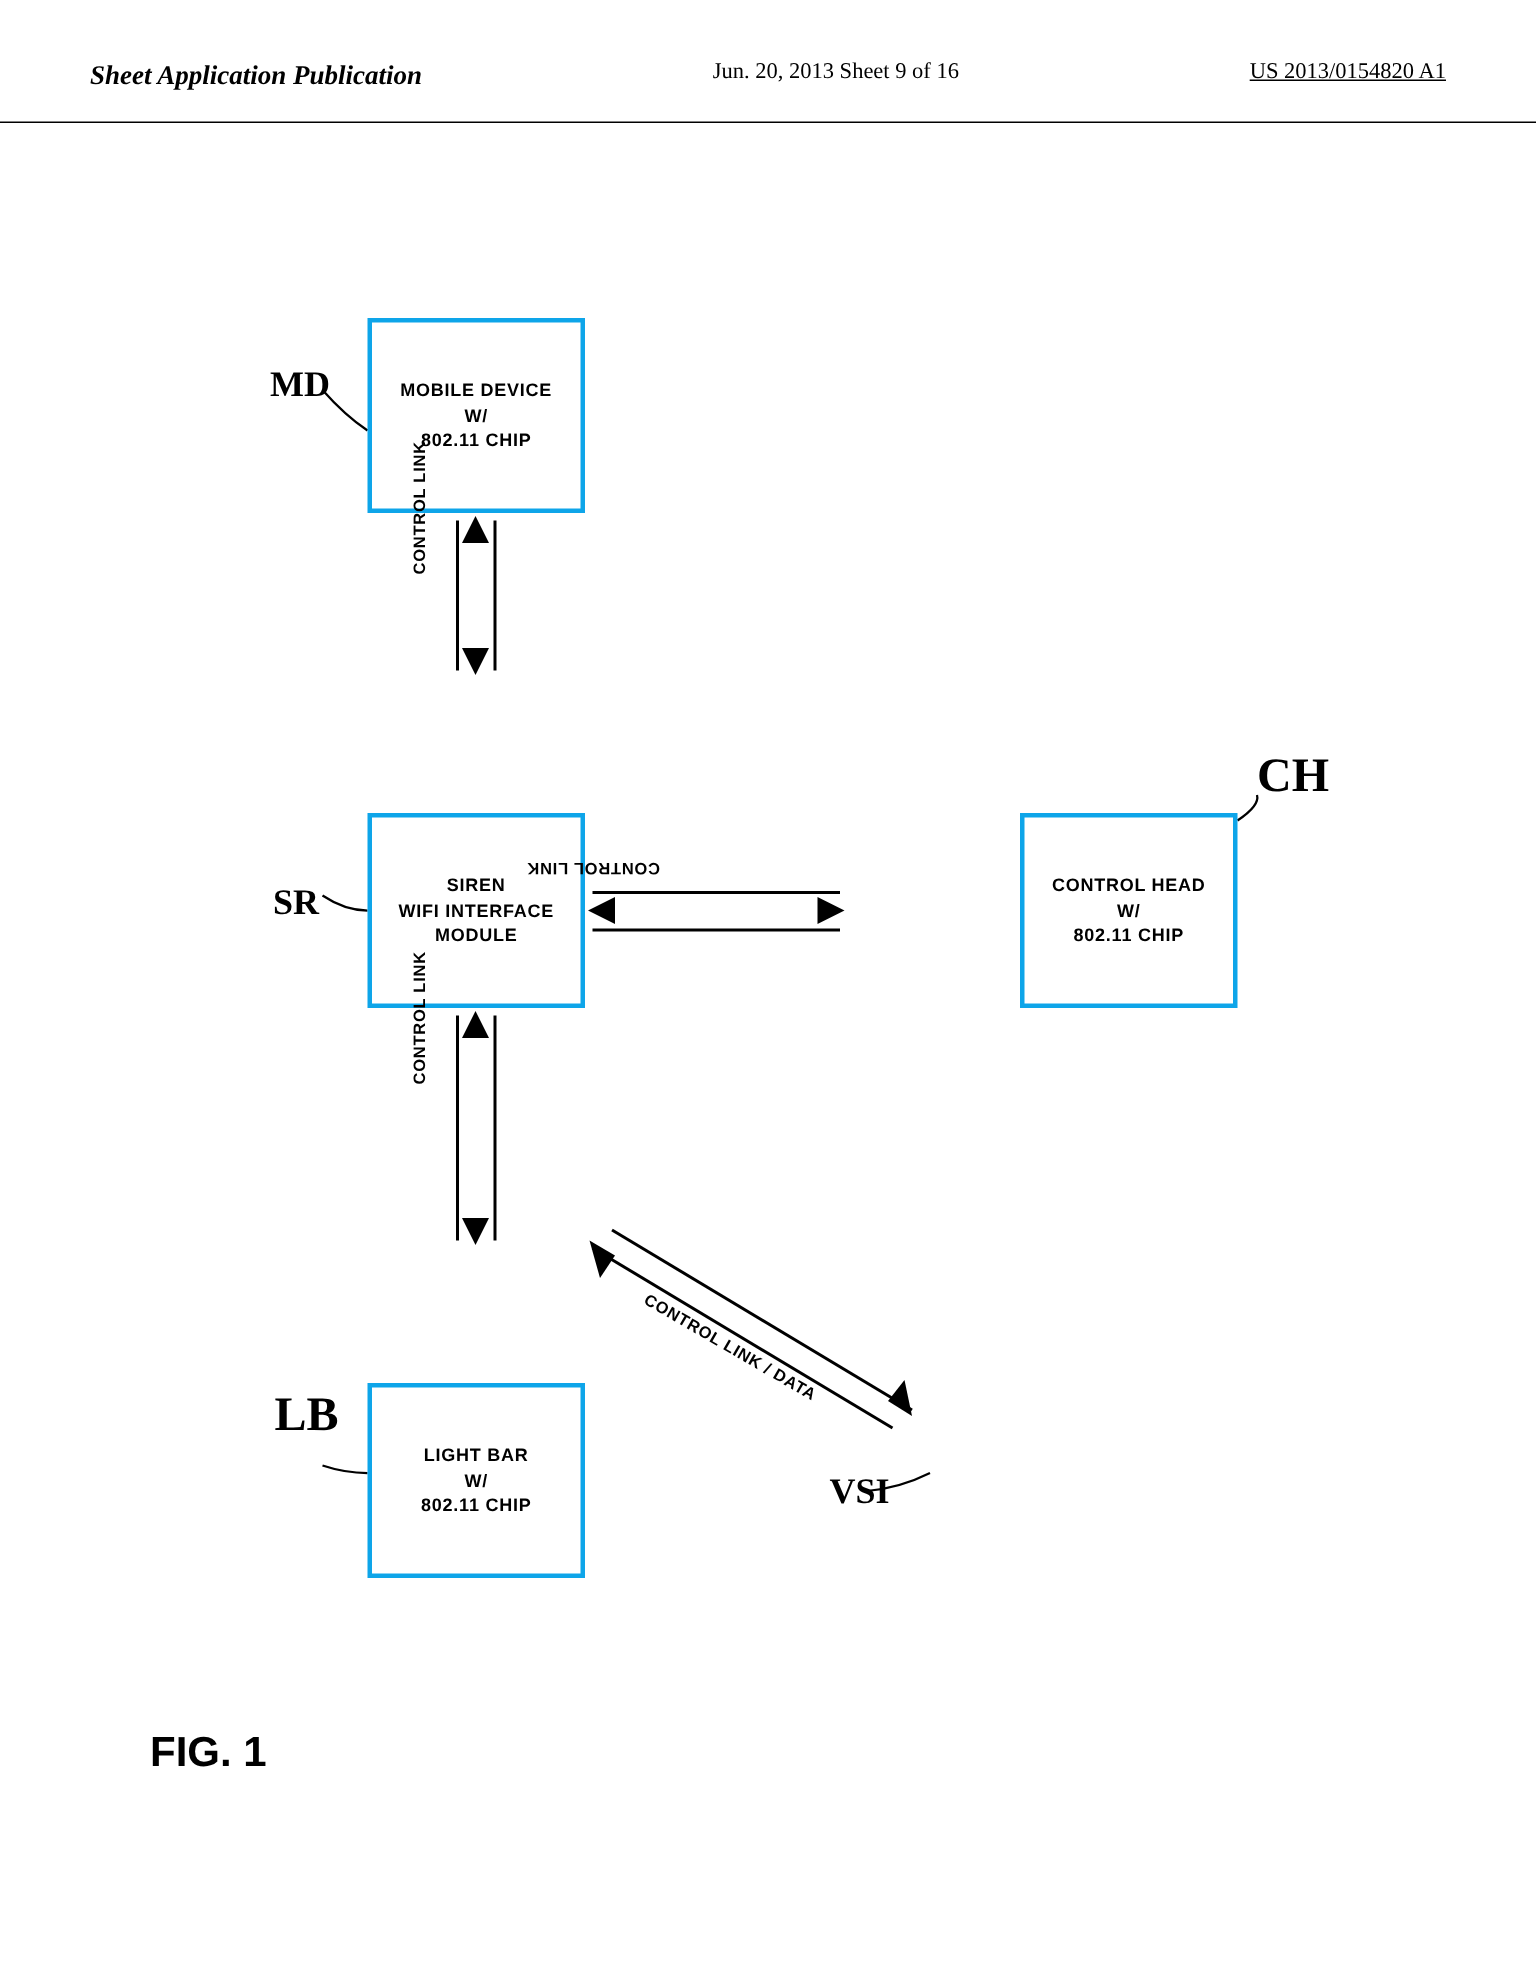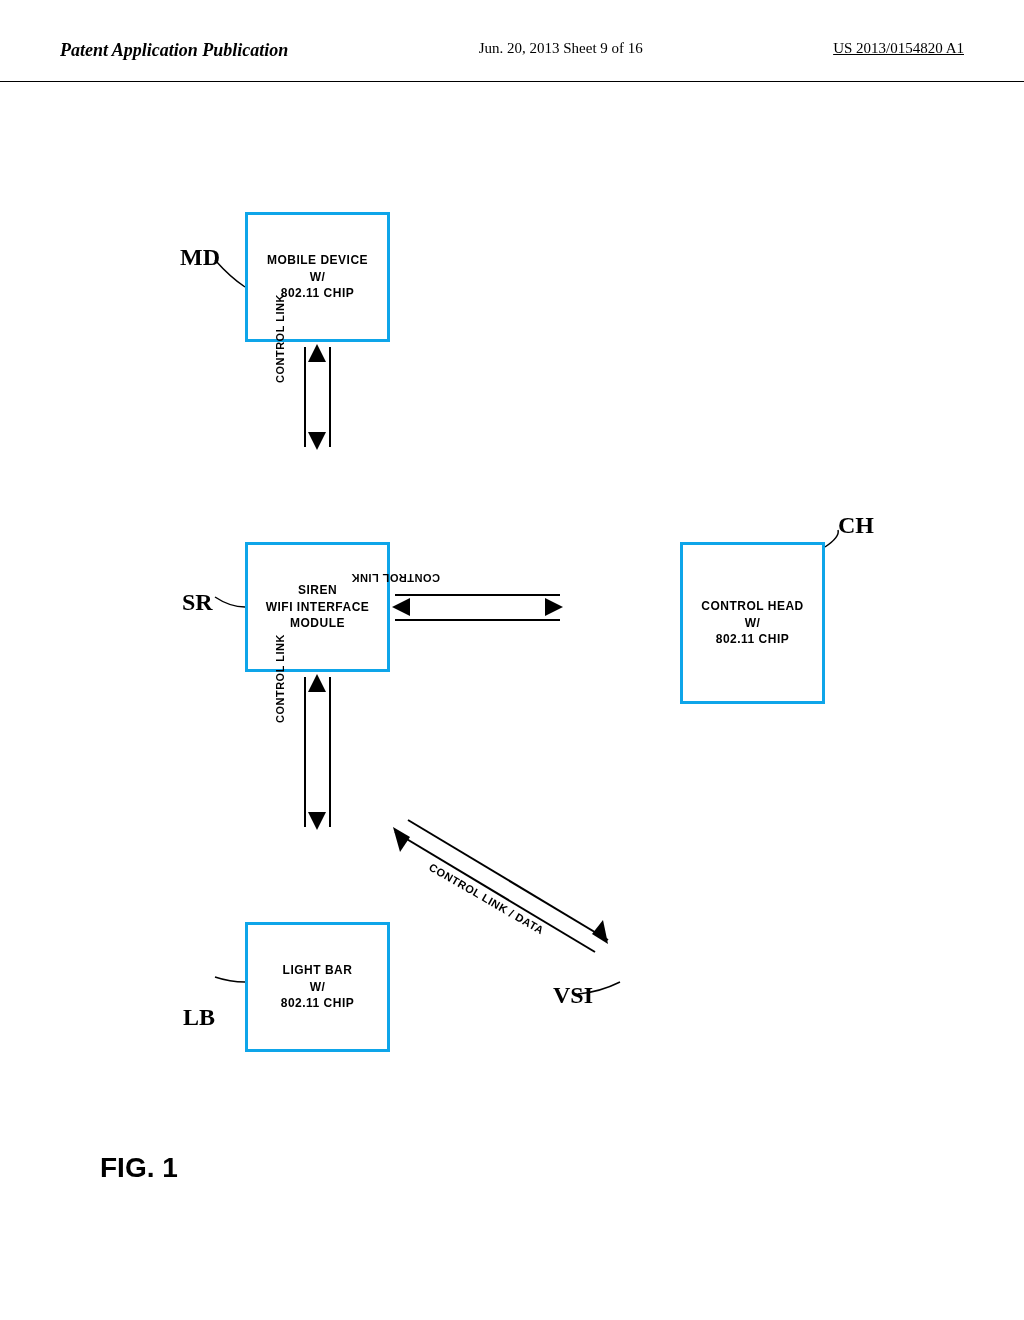--- a/index.html
+++ b/index.html
@@ -81,21 +81,21 @@
       left: 0;
       width: 100%;
       height: 100%;
       pointer-events: none;
     }
   </style>
 </head>
 <body>
 
 <div class="header">
-  <div class="header-left">Patent Application Publication</div>
+  <div class="header-left">Sheet Application Publication</div>
   <div class="header-center">Jun. 20, 2013  Sheet 9 of 16</div>
   <div class="header-right">US 2013/0154820 A1</div>
 </div>
 
 <div class="diagram">
 
   <svg class="arrows" xmlns="http://www.w3.org/2000/svg">
     <defs>
       <marker id="arrowhead-up" markerWidth="10" markerHeight="7" refX="5" refY="3.5" orient="auto">
         <polygon points="5 0, 10 7, 0 7" fill="#000"></polygon>
@@ -151,36 +151,36 @@
   </svg>
 
   <div class="box" style="left:245px; top:130px; width:145px; height:130px;">
     MOBILE DEVICE<br>W/<br>802.11 CHIP
   </div>
 
   <div class="box" style="left:245px; top:460px; width:145px; height:130px;">
     SIREN<br>WIFI INTERFACE<br>MODULE
   </div>
 
-  <div class="box" style="left:680px; top:460px; width:145px; height:162px;">
+  <div class="box" style="left:680px; top:460px; width:145px; height:130px;">
     CONTROL HEAD<br>W/<br>802.11 CHIP
   </div>
 
   <div class="box" style="left:245px; top:840px; width:145px; height:130px;">
     LIGHT BAR<br>W/<br>802.11 CHIP
   </div>
 
 
   <div class="label" style="left:180px; top:162px; font-size:24px;">MD</div>
 
   <div class="label" style="left:182px; top:495px; font-size:24px;margin-top:12px;">SR</div>
 
-  <div class="label" style="left:838px; top:430px; font-size:24px;">CH</div>
-
-  <div class="label" style="left:183px; top:922px; font-size:24px;">LB</div>
+  <div class="label" style="left:838px; top:416px; font-size:32px;">CH</div>
+
+  <div class="label" style="left:183px; top:842px; font-size:32px;">LB</div>
 
   <div class="label" style="left:553px; top:900px; font-size:24px;">VSI</div>
 
   <div style="position:absolute; left:280px; top:295px; font-size:11px; font-family:Arial,sans-serif; font-weight:bold; transform:rotate(-90deg); transform-origin:left center; white-space:nowrap; letter-spacing:0.5px;">
     CONTROL LINK
   </div>
 
   <div style="position:absolute; left:440px; top:490px; font-size:11px; font-family:Arial,sans-serif; font-weight:bold; transform:rotate(180deg); transform-origin:left center; white-space:nowrap; letter-spacing:0.5px;">
     CONTROL LINK
   </div>

